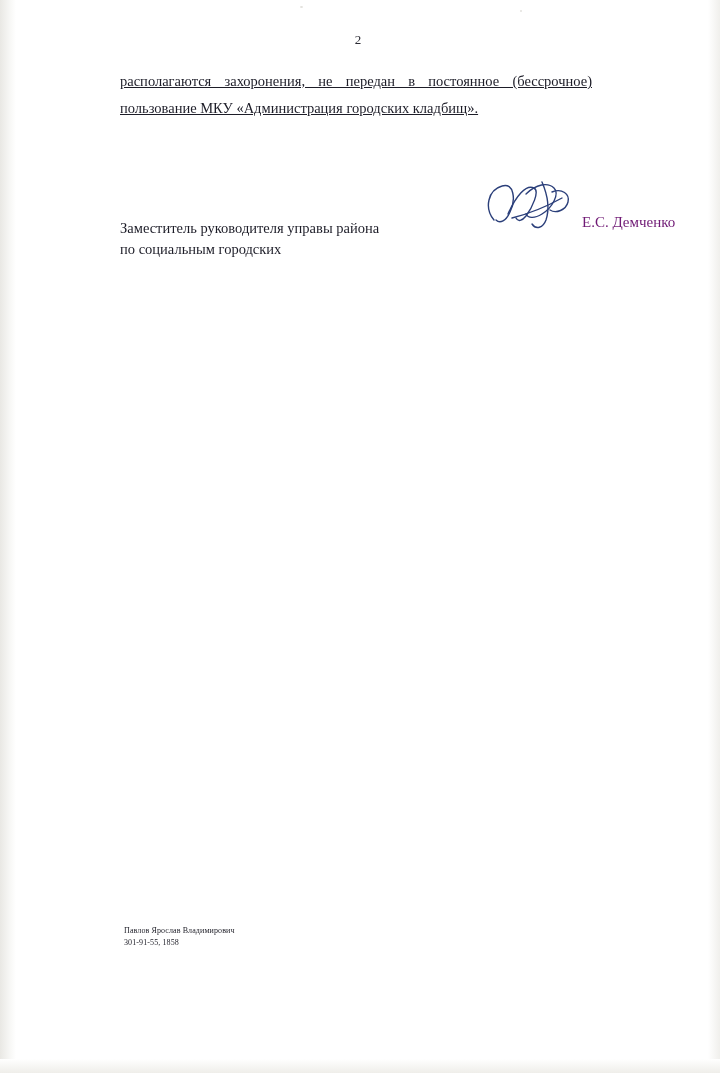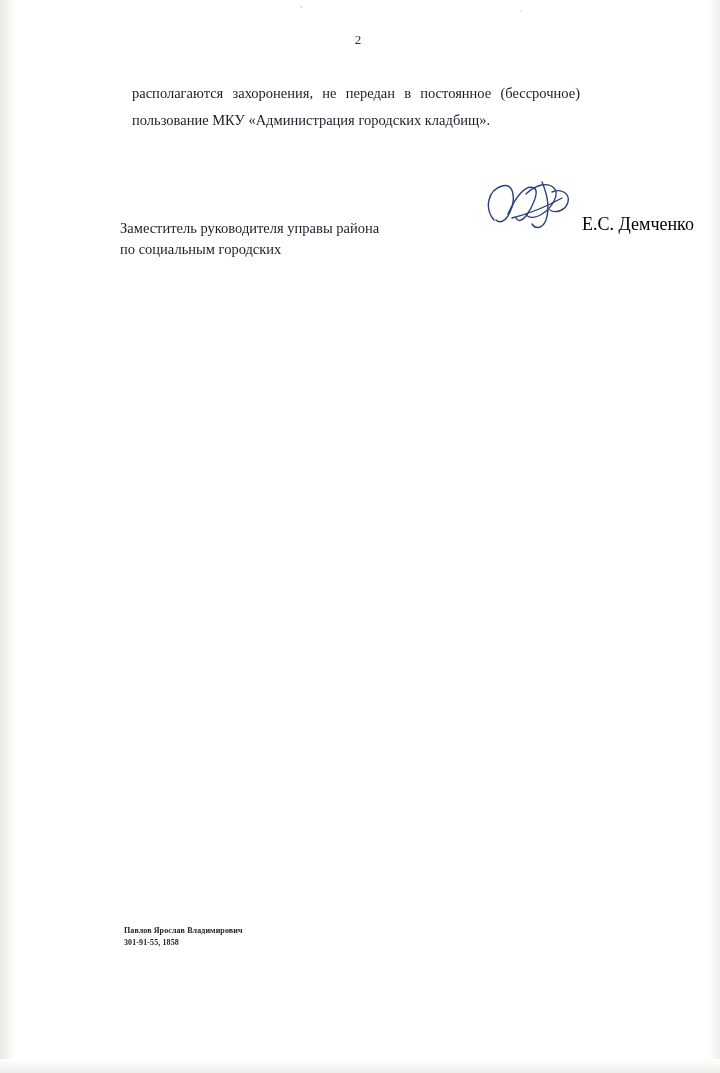--- a/index.html
+++ b/index.html
@@ -74,61 +74,61 @@
     left: 112px;
     top: 68px;
     width: 472px;
     font-size: 14.5px;
     line-height: 27px;
     color: #1d1d28;
   }
   .para {
     text-align: justify;
     text-justify: inter-word;
-    margin: 12px;
+    margin: 0;
+    text-decoration: underline;
   }
 
   .signature-block {
     position: absolute;
     left: 112px;
     top: 186px;
     width: 480px;
   }
   .sig-title {
     font-size: 14.5px;
     line-height: 21px;
     color: #1d1d28;
     width: 330px;
     margin-top: 32px;
   }
   .sig-name {
     position: absolute;
     left: 462px;
     top: 28px;
-    font-size: 18px;
-    color: #000000;
+    font-size: 15px;
+    color: #701a75;
     white-space: nowrap;
   }
   .sig-mark {
     position: absolute;
     left: 362px;
     top: -12px;
     width: 120px;
     height: 62px;
   }
 
   .executor {
     position: absolute;
     left: 116px;
     top: 925px;
     font-size: 8px;
     line-height: 11.5px;
     color: #23232c;
     letter-spacing: 0.1px;
-    font-weight: bold;
   }
 
   
   .speck {
     position: absolute;
     background: #e3e2de;
     border-radius: 50%;
   }
 </style>
 </head>

